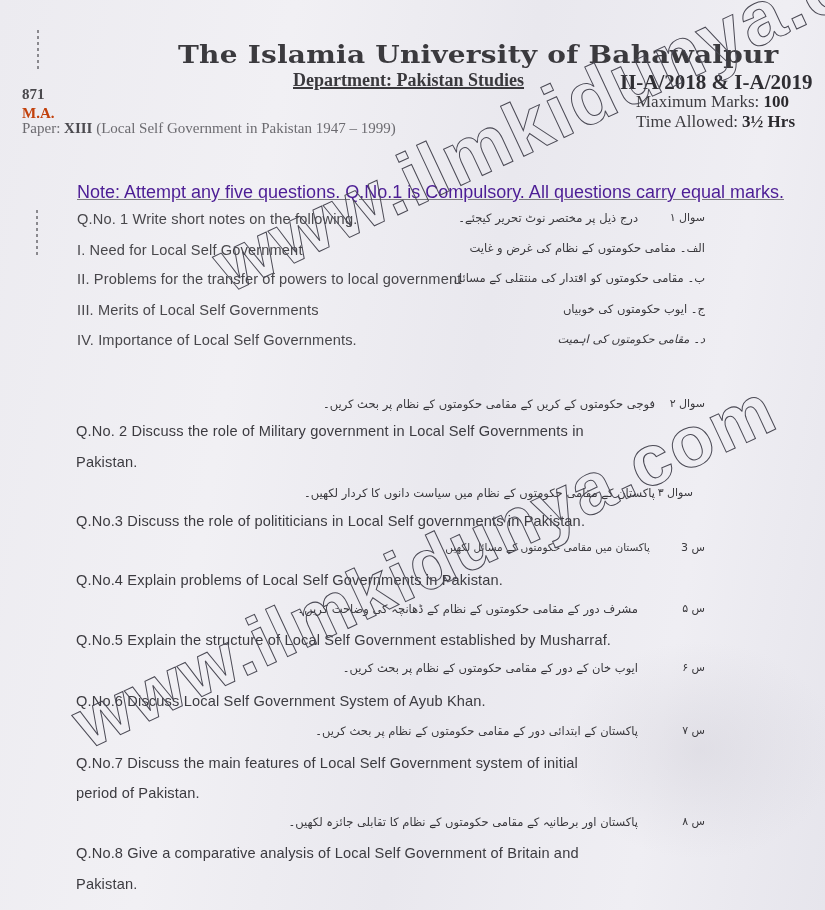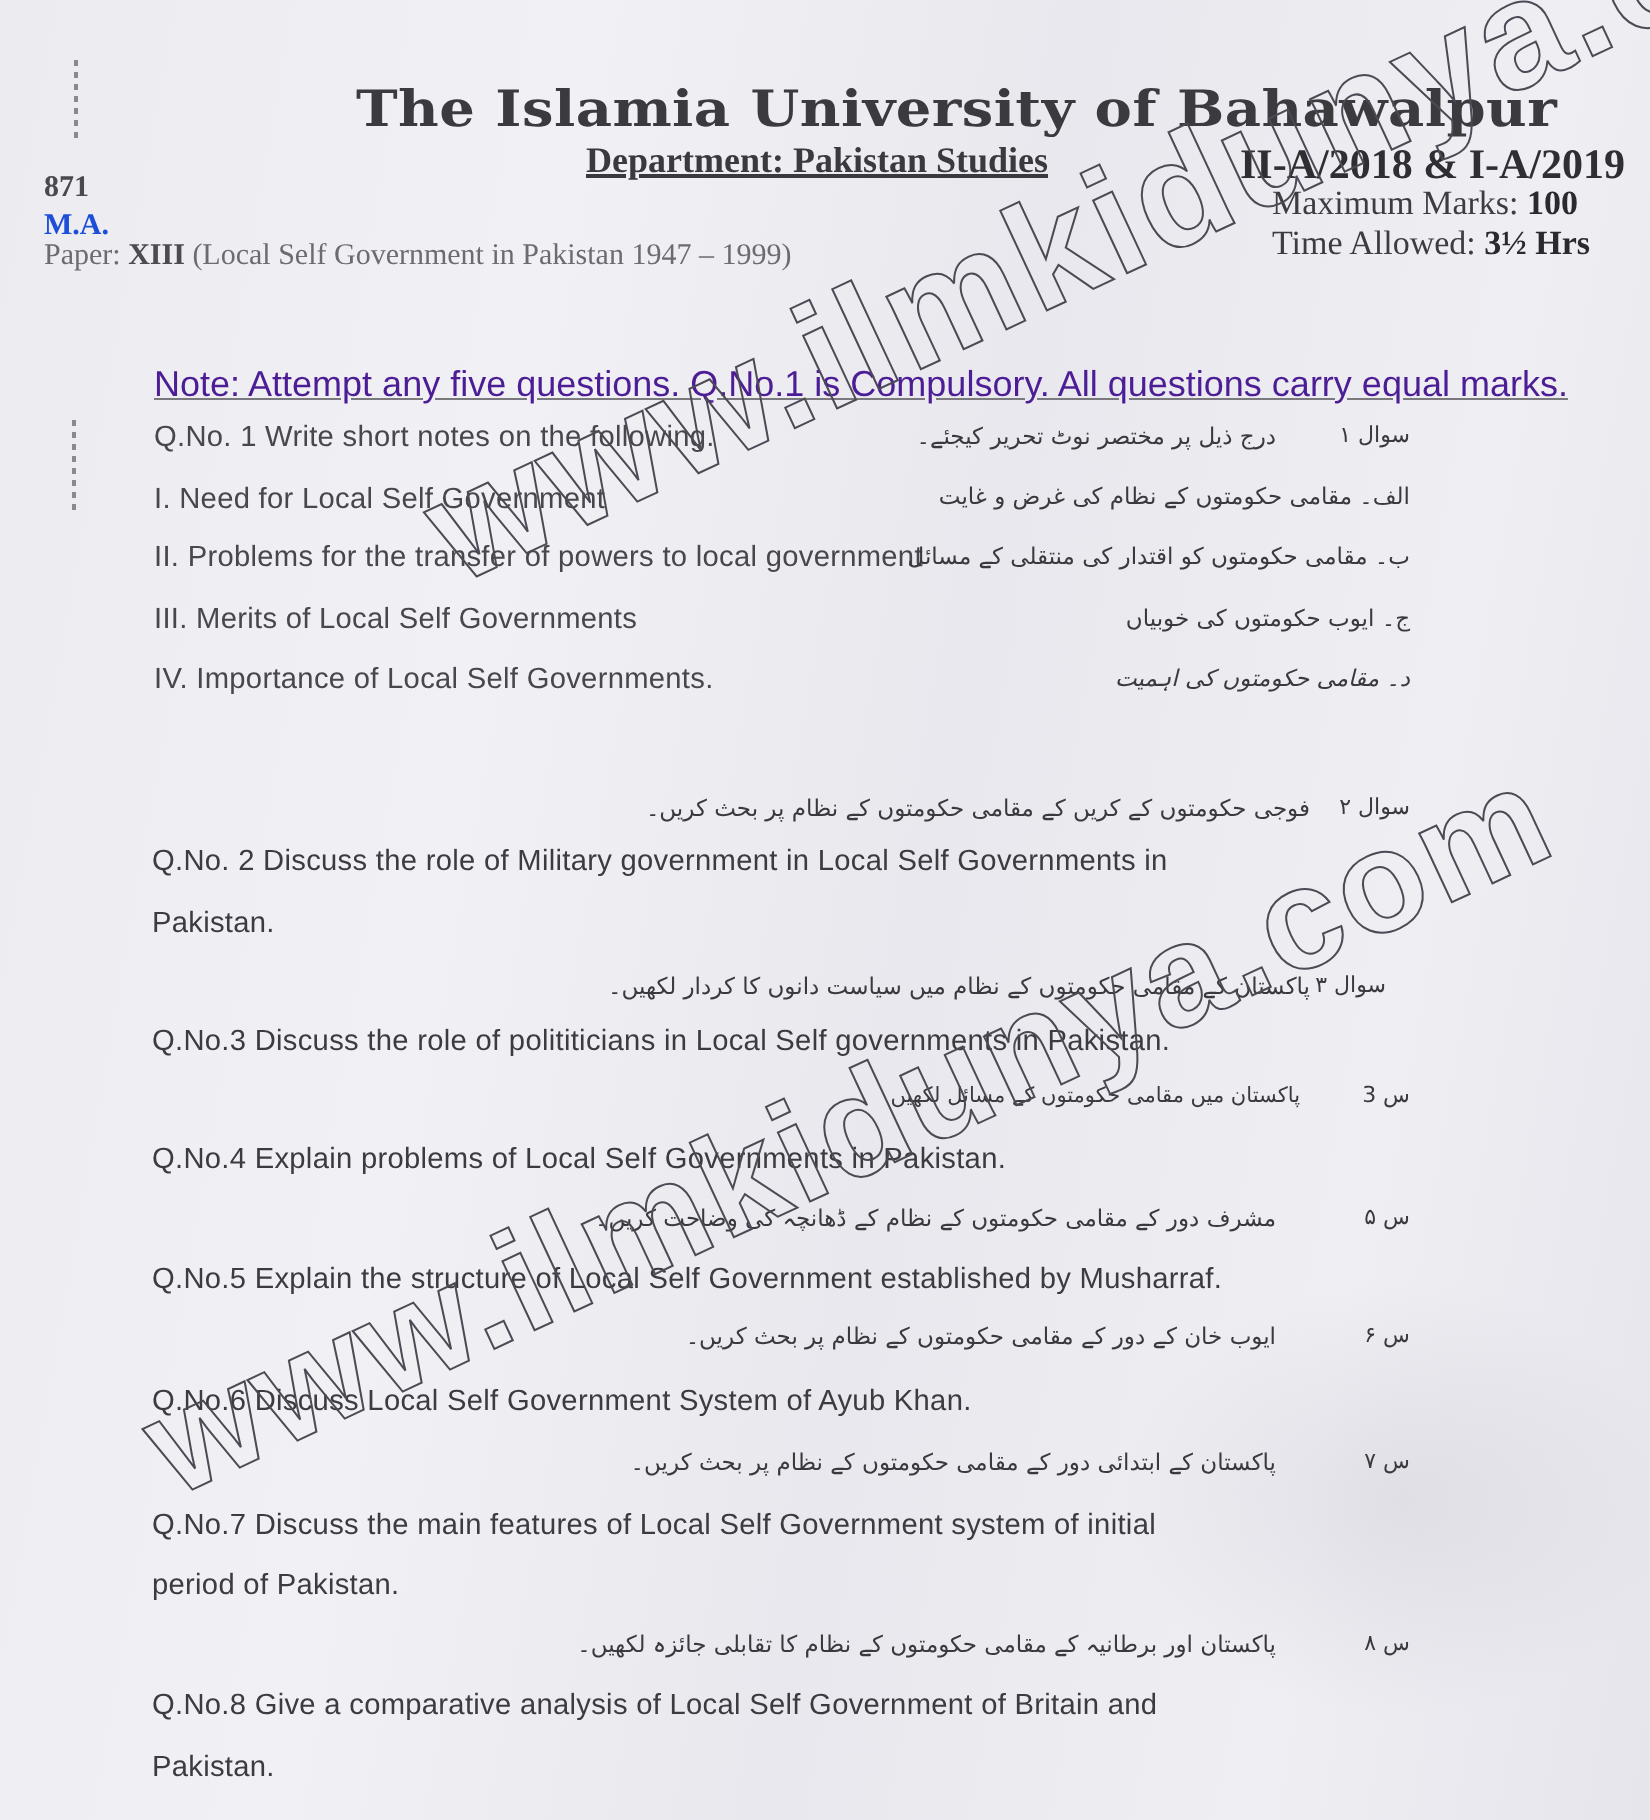--- a/index.html
+++ b/index.html
@@ -15,21 +15,21 @@
     .uni-title {
       left: 178px; top: 40px; font-size: 25px; font-weight: bold;
       font-family: "DejaVu Serif", serif; color: #3b3a3e; letter-spacing: 0.2px;
       transform: scaleX(1.12); transform-origin: left;
     }
     .dept {
       left: 293px; top: 70px; font-size: 18px; font-weight: bold;
       color: #3a393d; text-decoration: underline; text-decoration-thickness: 2px;
     }
     .code { left: 22px; top: 86px; font-size: 15px; font-weight: bold; color: #4a494d; }
-    .degree { left: 22px; top: 105px; font-size: 15px; font-weight: bold; color: #1d4ed8; }
+    .degree { left: 22px; top: 105px; font-size: 15px; font-weight: bold; color: #c2410c; }
     .paper { left: 22px; top: 120px; font-size: 15px; color: #6c6b70; }
     .paper b { color: #4c4b50; }
     .session { left: 620px; top: 70px; font-size: 21px; font-weight: bold; color: #2f2e33; }
     .marks { left: 636px; top: 92px; font-size: 17px; color: #3d3c40; }
     .time { left: 636px; top: 112px; font-size: 17px; color: #3d3c40; }
     .marks b, .time b { color: #2a292d; }
 
     .note {
       left: 77px; top: 182px; font-size: 18px; color: #4c1d95;
       text-decoration: underline; text-decoration-color: #7a797e;

